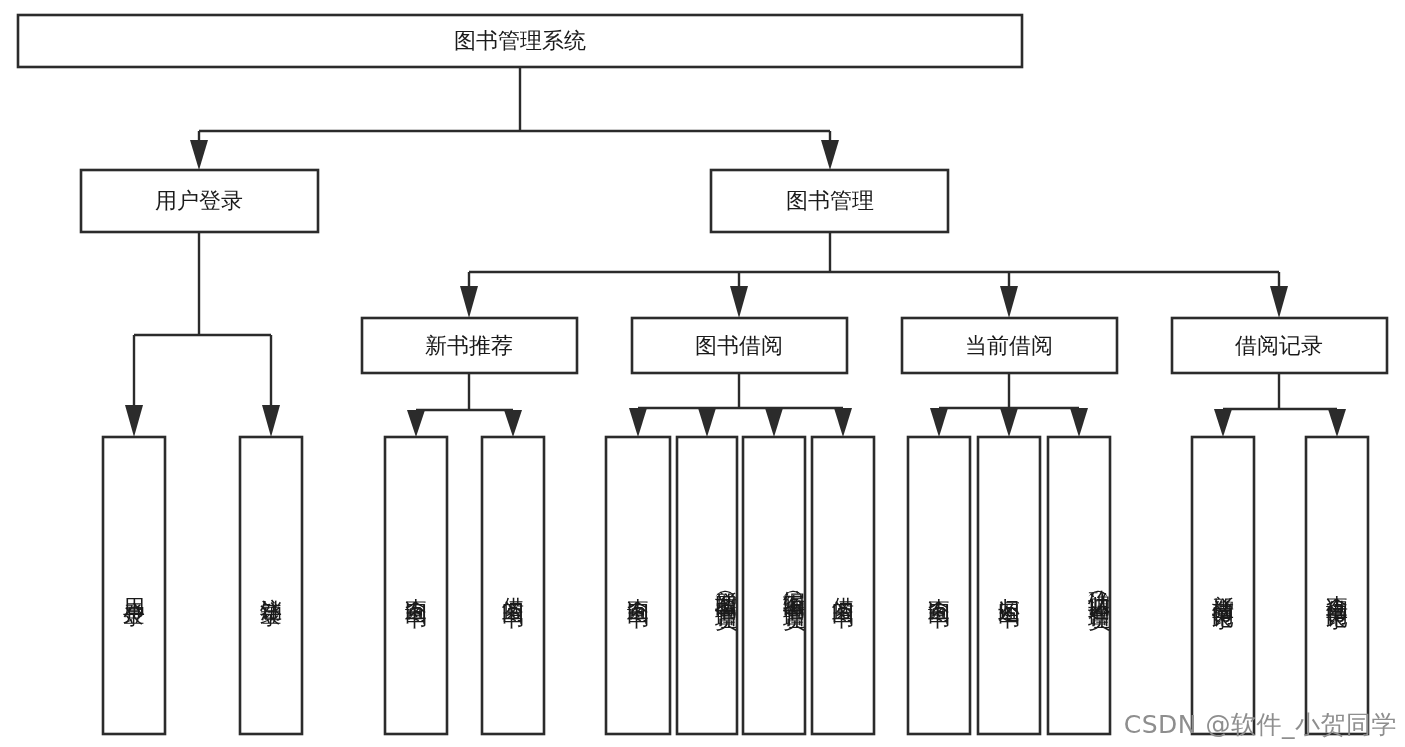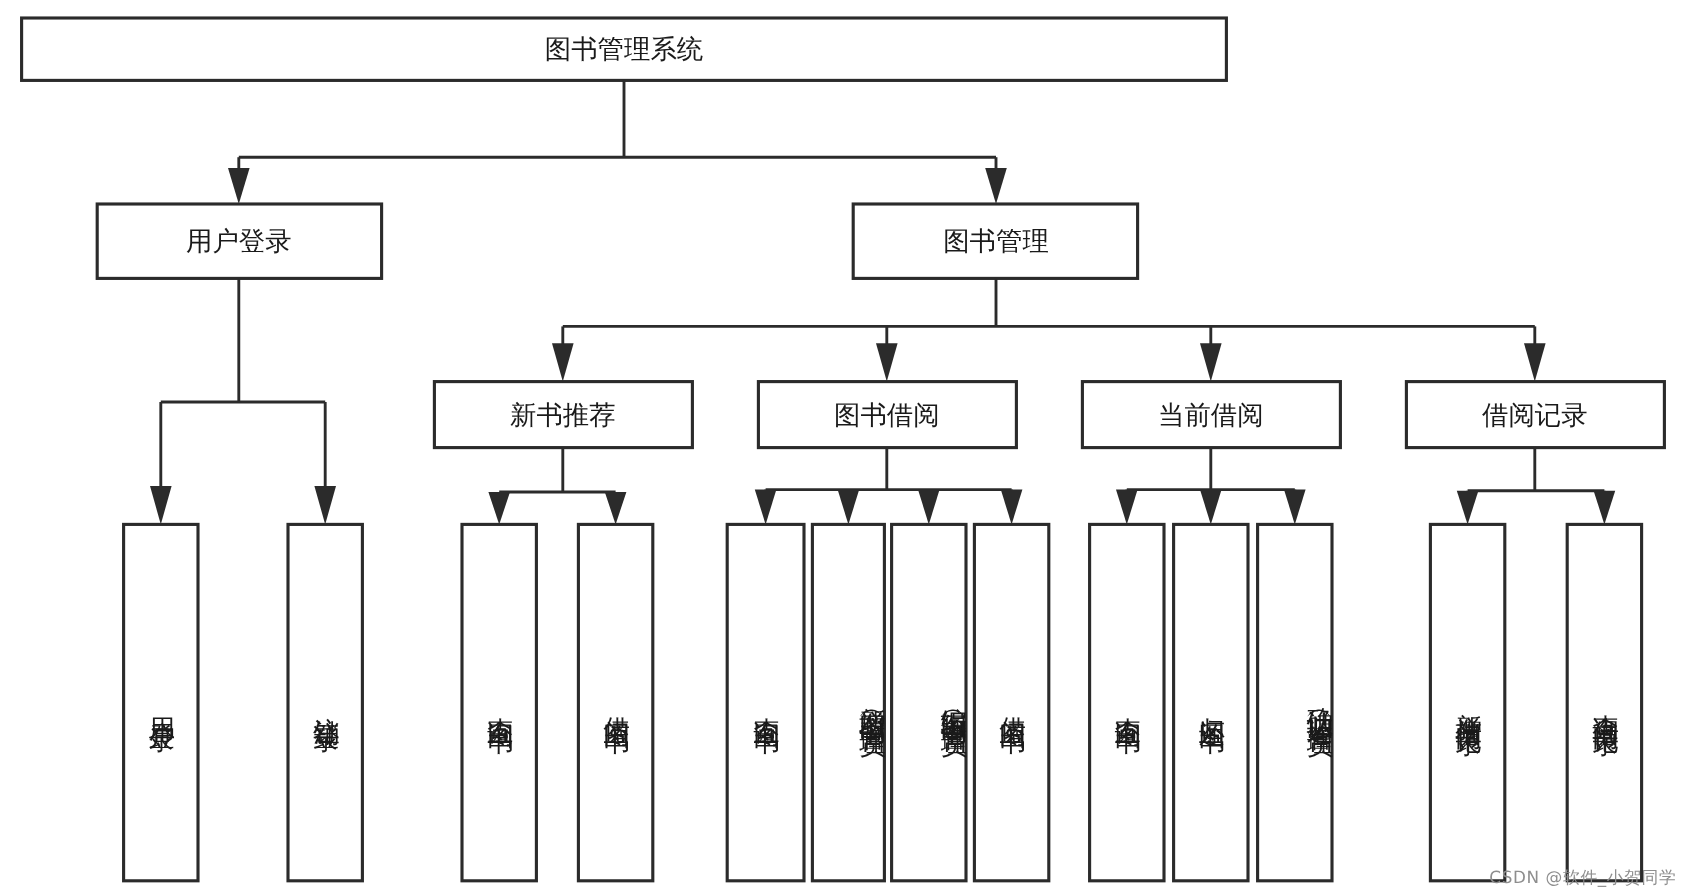--- a/index.html
+++ b/index.html
@@ -61,21 +61,21 @@
     align-items: center;
     justify-content: center;
     white-space: nowrap;
     pointer-events: none;
   }
   .watermark {
     position: absolute;
     right: 8px;
     bottom: 6px;
     font-family: "DejaVu Sans", "Liberation Sans", sans-serif;
-    font-size: 14px;
+    font-size: 25px;
     color: #8e8e8e;
     white-space: nowrap;
     letter-spacing: 0.5px;
   }
 </style>
 </head>
 <body>
 
 <div id="diagram-root">
 

